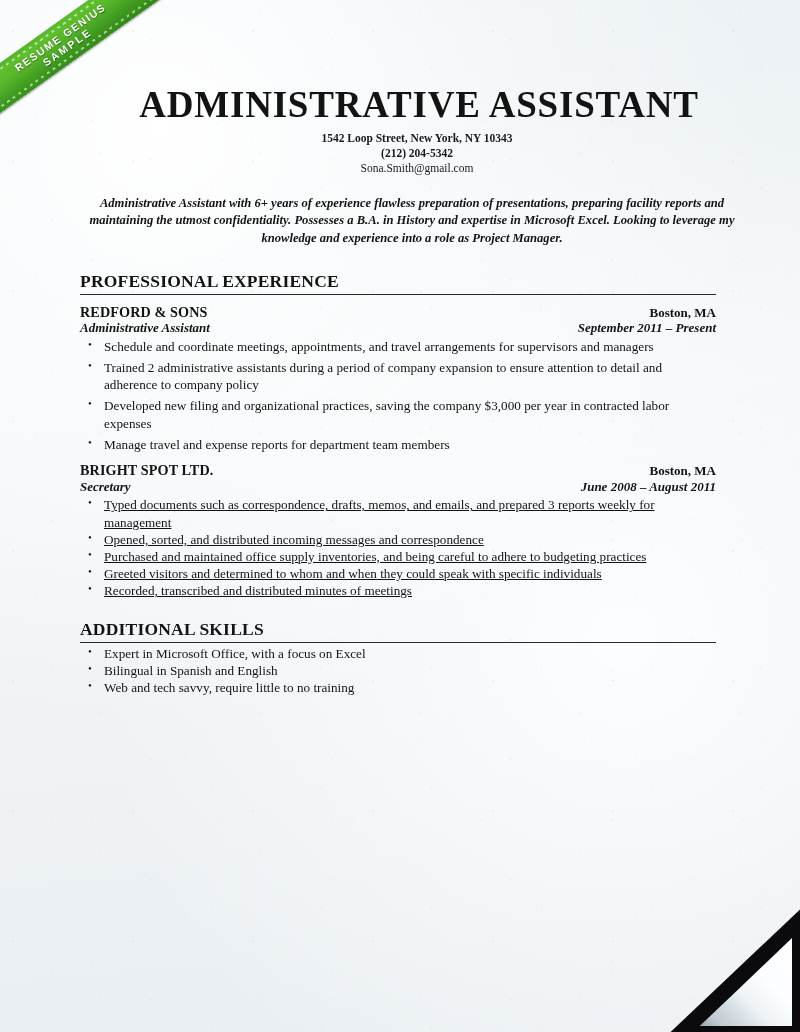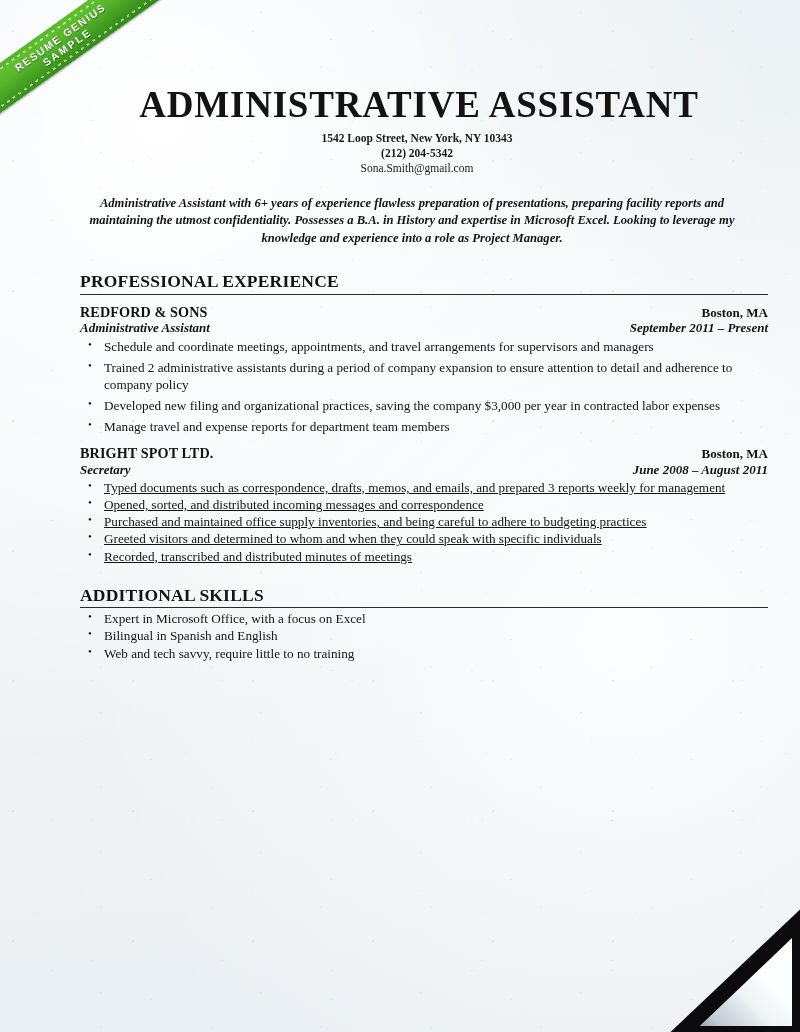--- a/index.html
+++ b/index.html
@@ -125,21 +125,21 @@
 
   .summary {
     margin: 18px 70px 0 70px;
     text-align: center;
     font-style: italic;
     font-weight: bold;
     font-size: 12.6px;
     line-height: 1.4;
   }
 
-  .section { margin: 0 44px 0 68px; }
+  .section { margin: 0 96px 0 68px; }
   .section-head {
     margin-top: 24px;
     font-size: 17.5px;
     font-weight: bold;
     letter-spacing: .2px;
     line-height: 1.15;
     padding-bottom: 2px;
     border-bottom: 1.6px solid #2a2a2a;
   }
   .section-head.tight { margin-top: 20px; }

